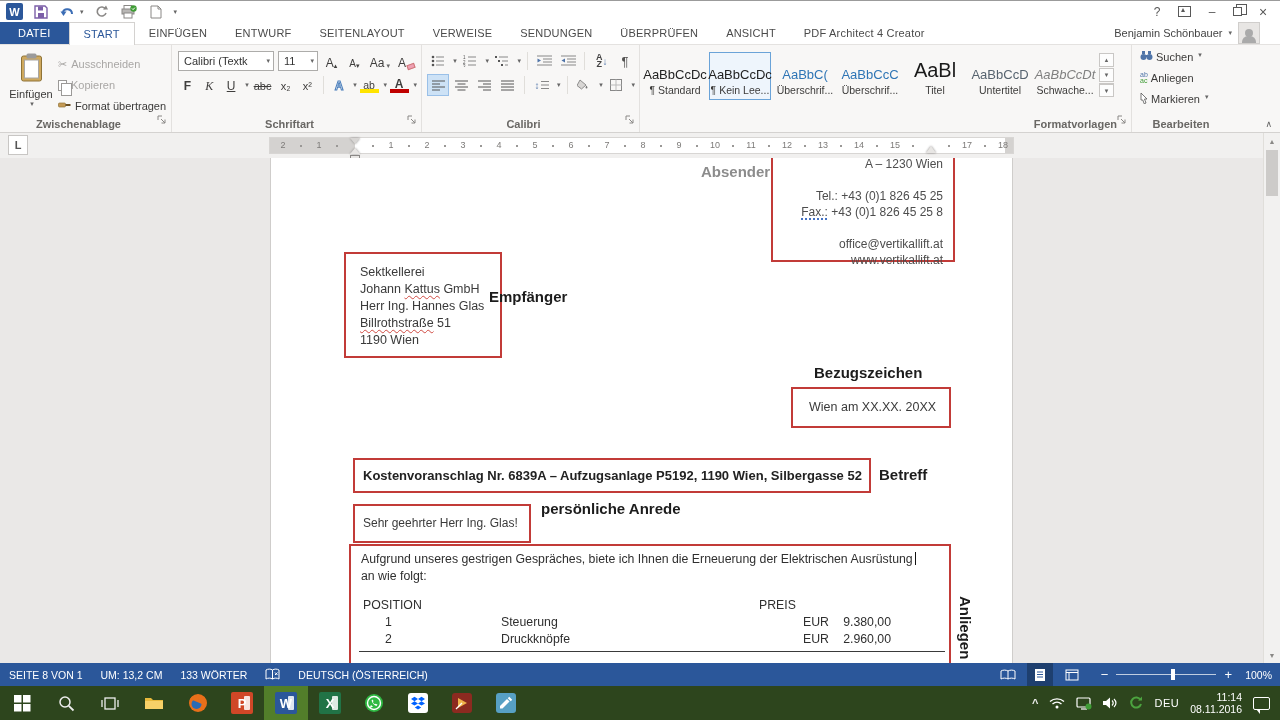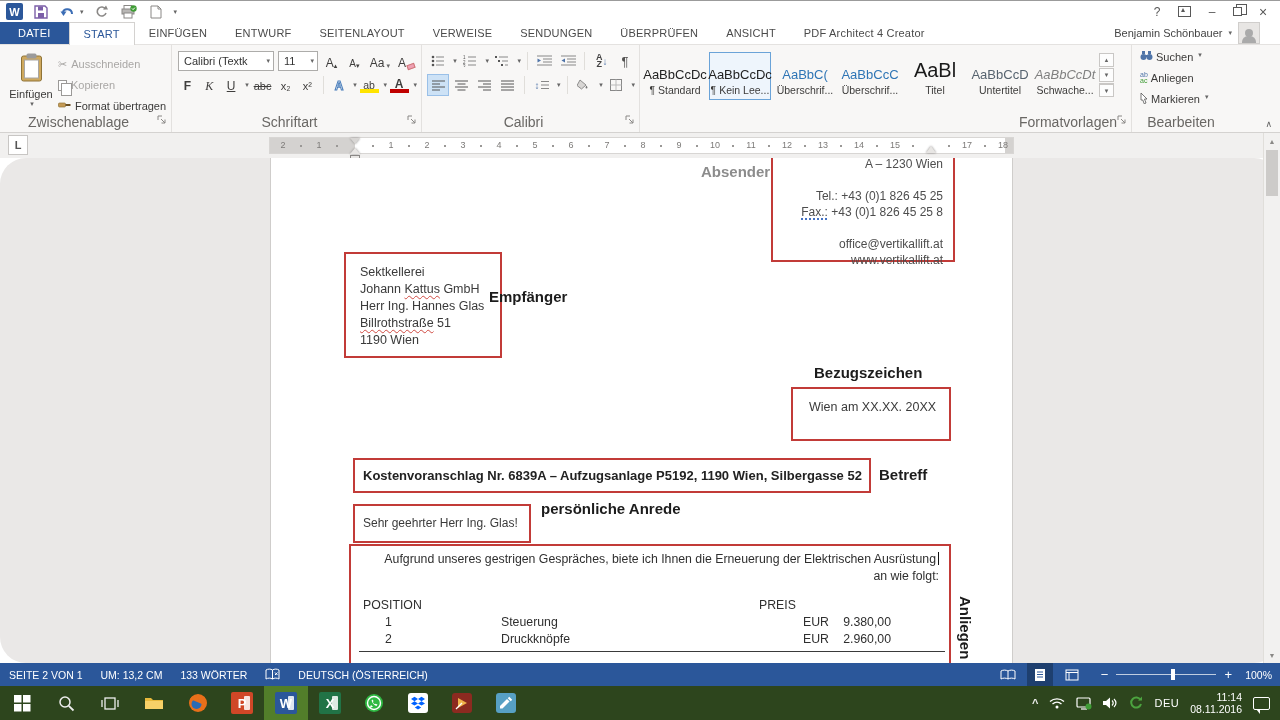--- a/index.html
+++ b/index.html
@@ -29,21 +29,21 @@
   .account { margin-left:auto; display:flex; align-items:center; gap:6px; padding-right:20px;text-align:center; }
   .account-name { font-size:11px; color:#444; }
   .account-dd { font-size:7px; color:#666; }
   .avatar { width:22px; height:22px; background:#e8e6e4; border:1px solid #d0cecc; display:flex; align-items:flex-end; justify-content:center; overflow:hidden; }
   .avatar-head { width:8px; height:8px; background:#aaa; border-radius:50%; margin-bottom:-1px; }
   .avatar-body { width:14px; height:7px; background:#aaa; border-radius:6px 6px 0 0; }
 
   
   .ribbon { position:absolute; top:45px; left:0; right:0; height:88px; background:#f8f7f6; display:flex; border-bottom:1px solid #d4d2d0; }
   .grp { position:relative; height:100%; border-right:1px solid #e3e1df; padding:4px 4px 18px 4px; }
-  .grp-label { position:absolute; bottom:2px; left:0; right:14px; text-align:center; font-size:14px; color:#696764; }
+  .grp-label { position:absolute; bottom:2px; left:0; right:14px; text-align:center; font-size:11px; color:#696764;font-weight:bold; }
   .launcher { position:absolute; bottom:3px; right:4px; }
   .dd { font-size:7px; color:#666; margin-left:2px; }
   .disabled { color:#a9a7a5 !important; }
   
   .g-clip { width:172px; display:flex; }
   .paste-big { width:54px; display:flex; flex-direction:column; align-items:center; padding-top:4px; }
   .paste-label { font-size:11px; color:#3b3a39; margin-top:2px; }
   .clip-col { display:flex; flex-direction:column; justify-content:flex-start; gap:5px; padding-top:7px; }
   .mini { display:flex; align-items:center; gap:4px; font-size:11px; color:#3b3a39; height:16px; }
   .ic-copy { position:relative; width:9px; height:11px; border:1px solid #9b9997; background:#fff; }
@@ -97,40 +97,40 @@
   .ruler { position:absolute; left:270px; top:5px; width:743px; height:15px; background:#fff; box-shadow:0 0 0 1px #d8d6d4; }
   .r-grey { position:absolute; top:0; bottom:0; background:#d4d2d0; }
   .rnum { position:absolute; top:2px; font-size:9px; color:#7c7a78; transform:translateX(-50%); }
   .rdot { position:absolute; top:7px; width:2px; height:2px; background:#9a9896; transform:translateX(-50%); }
   .ind-first { position:absolute; width:0; height:0; border-left:5px solid transparent; border-right:5px solid transparent; border-top:6px solid #d8d6d4; top:0; transform:translateX(-50%); filter:drop-shadow(0 0 1px #8a8886); }
   .ind-hang { position:absolute; width:0; height:0; border-left:5px solid transparent; border-right:5px solid transparent; border-bottom:6px solid #e8e6e4; bottom:-1px; transform:translateX(-50%); filter:drop-shadow(0 0 1px #8a8886); }
   .ind-box { position:absolute; width:10px; height:6px; background:#e8e6e4; border:1px solid #8a8886; bottom:-8px; transform:translateX(-50%); }
   .ind-right { position:absolute; width:0; height:0; border-left:5px solid transparent; border-right:5px solid transparent; border-bottom:7px solid #e8e6e4; bottom:0; transform:translateX(-50%); filter:drop-shadow(0 0 1px #8a8886); }
 
   
-  .canvas { position:absolute; top:158px; left:0; right:0; height:505px; background:#eae8e7; overflow:hidden;border-radius:26px; }
+  .canvas { position:absolute; top:158px; left:0; right:0; height:505px; background:#eae8e7; overflow:hidden; }
   .page { position:absolute; left:270px; top:0; width:743px; height:505px; background:#fff; border-left:1px solid #cfcdcb; border-right:1px solid #cfcdcb; }
   .redbox { position:absolute; border:2px solid #c23b38; }
   .doc-label { position:absolute; font-size:15px; font-weight:bold; color:#1c1c1c; white-space:nowrap; }
   .dline { line-height:16px; min-height:16px; white-space:nowrap; }
   .sq-red { text-decoration:underline wavy #d04a42 1px; text-underline-offset:2px; }
   .sq-blue { text-decoration:underline dotted #4472c4 1.5px; text-underline-offset:2px; }
   #lh-box { left:500px; top:-12px; width:184px; height:116px; padding:8px 10px 0 0; text-align:right; font-size:12px; color:#4d4d4d; }
   #absender-label { left:430px; top:5px; color:#8c8c8c; }
   #rc-box { left:73px; top:94px; width:158px; height:106px; padding:10px 0 0 14px; font-size:12.5px; color:#3a3a3a; }
   #rc-box .dline { line-height:17px; min-height:17px; }
   #empfaenger-label { left:218px; top:130px; }
   #bezugs-label { left:543px; top:206px; }
-  #date-box { left:520px; top:229px; width:160px; height:54px; font-size:12.5px; color:#3a3a3a; line-height:37px; padding-left:16px; }
+  #date-box { left:520px; top:229px; width:160px; height:41px; font-size:12.5px; color:#3a3a3a; line-height:37px; padding-left:16px; }
   #subject-box { left:82px; top:300px; width:518px; height:35px; font-size:13px; font-weight:bold; color:#222; line-height:31px; padding-left:8px; white-space:nowrap; }
   #betreff-label { left:608px; top:308px; }
   #salut-box { left:82px; top:346px; width:178px; height:39px; font-size:12px; color:#3a3a3a; line-height:35px; padding-left:8px; }
   #anrede-label { left:270px; top:342px; }
   #body-box { left:78px; top:386px; width:602px; height:119px; border-bottom:none; font-size:12.3px; color:#2f2f2f; }
-  #body-box .p { padding:5px 0 0 10px; line-height:17px; width:588px;text-align:right; }
+  #body-box .p { padding:5px 0 0 10px; line-height:17px; width:588px; }
   .cursorbar { display:inline-block; width:1px; height:13px; background:#111; vertical-align:-2px; margin-left:2px; }
   .ttable { position:absolute; left:0; top:52px; width:100%; }
   .thead { position:relative; height:17px; }
   .trow { position:relative; height:17px; }
   .c-pos { position:absolute; left:34px; }
   .c-item { position:absolute; left:150px; }
   .c-cur { position:absolute; left:452px; }
   .c-price { position:absolute; left:478px; width:62px; text-align:right; }
   .h-pos { position:absolute; left:12px; }
   .h-price { position:absolute; left:408px; }
@@ -642,21 +642,21 @@
     </div>
   </div>
 
   <div class="vscroll">
     <div class="vs-btn vs-up">▲</div>
     <div class="vs-thumb"></div>
     <div class="vs-btn vs-down">▼</div>
   </div>
 
   <div class="statusbar">
-    <div class="sseg">SEITE 2 VON 1</div>
+    <div class="sseg">SEITE 8 VON 1</div>
     <div class="sseg">UM: 13,2 CM</div>
     <div class="sseg">133 WÖRTER</div>
     <div class="sseg">
       <svg width="15" height="13">
           <path d="M1 2c2-1.2 4.5-1.2 6.5 0v9C5.5 9.8 3 9.8 1 11zM14 2c-2-1.2-4.5-1.2-6.5 0v9c2-1.2 4.5-1.2 6.5 0z" fill="none" stroke="#fff" stroke-width="1"></path>
           <path d="M10 4.5l2.5 2.5M12.5 4.5L10 7" stroke="#fff" stroke-width="1"></path>
         </svg>
     </div>
     <div class="sseg">DEUTSCH (ÖSTERREICH)</div>
     <div class="sb-right">

